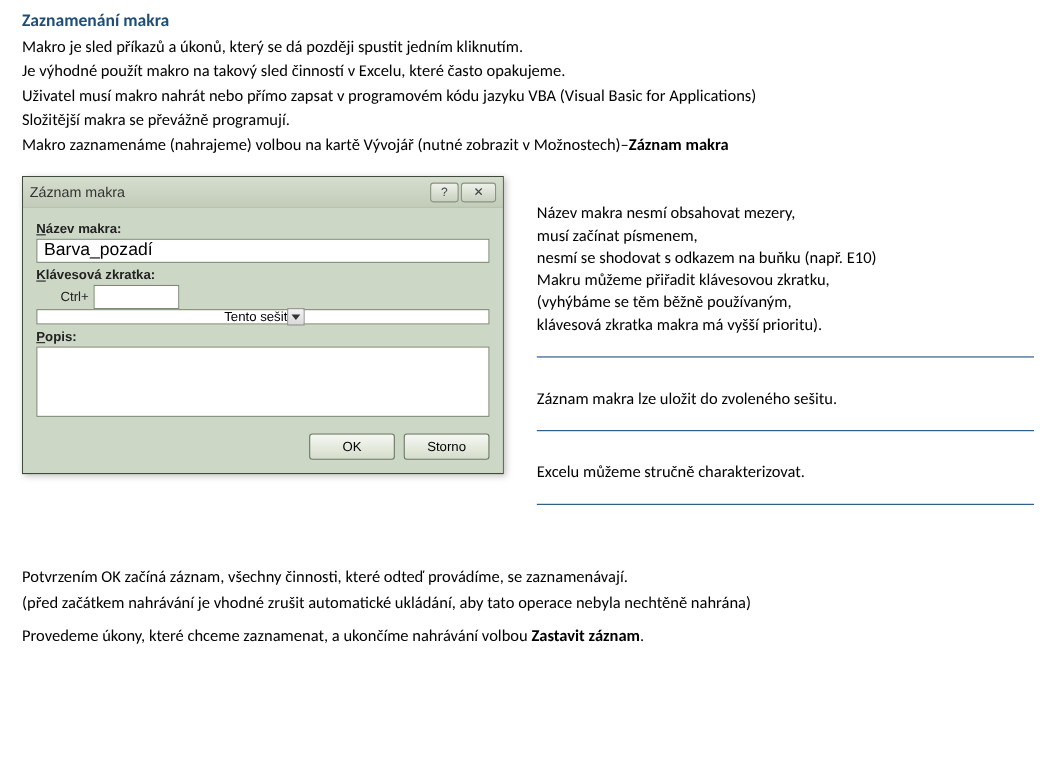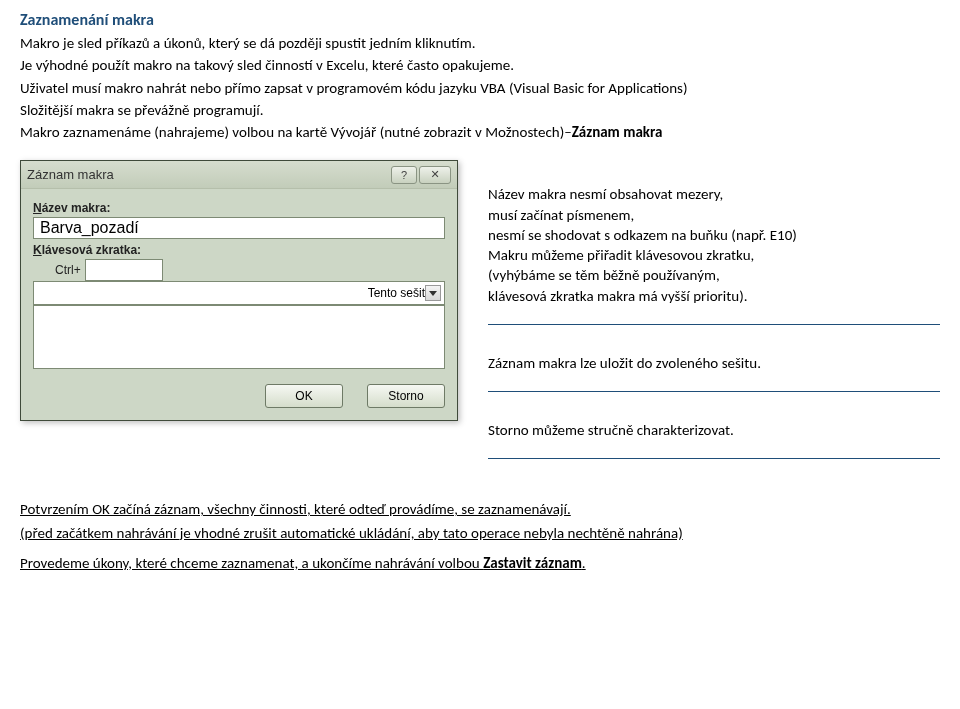--- a/index.html
+++ b/index.html
@@ -77,26 +77,26 @@
   }
   .shortcut-row { display: flex; align-items: center; gap: 4px; margin-top: 2px; }
   .shortcut-prefix { margin-left: 22px; color: #222; }
   .shortcut-box {
     width: 78px; height: 22px;
     background: #fff;
     border: 1px solid #7d8a74;
   }
   .dlg-select {
     width: 100%;
-    height: 24px;
+    height: 14px;
     background: #fff;
     border: 1px solid #7d8a74;
     display: flex;
     align-items: center;
-    justify-content: flex-end;
+    justify-content: center;
     padding: 0 3px 0 6px;
   }
   .select-arrow {
     width: 16px; height: 16px;
     border: 1px solid #999;
     background: linear-gradient(#f4f4f4,#d9d9d9);
     display: flex; align-items: center; justify-content: center;
   }
   .select-arrow::after {
     content: "";
@@ -108,21 +108,21 @@
     width: 100%;
     height: 64px;
     background: #fff;
     border: 1px solid #7d8a74;
     resize: none;
     font-family: inherit;
   }
   .dlg-buttons {
     display: flex;
     justify-content: flex-end;
-    gap: 24px;
+    gap: 8px;
     margin-top: 12px;
   }
   .dlg-btn {
     min-width: 78px;
     height: 24px;
     border: 1px solid #6e7a66;
     border-radius: 3px;
     background: linear-gradient(#f6f8f3, #d5ddcb);
     font-family: inherit;
     font-size: 12px;
@@ -132,21 +132,21 @@
     flex: 1;
     padding-top: 24px;
   }
   .note {
     border-bottom: 1.5px solid #1F4E79;
     padding-bottom: 18px;
     margin-bottom: 28px;
     line-height: 1.35;
   }
   .note:nth-child(2) { }
-  .foot { margin-top: 12px; text-decoration: underline; }
+  .foot { margin-top: 28px; }
   .foot .para { margin: 3px 0; }
   .indent { margin-left: 40px; }
   b { font-weight: bold; }
 </style>
 </head>
 <body>
 
 <div class="title">Zaznamenání makra</div>
 <div class="para">Makro je sled příkazů a úkonů, který se dá později spustit jedním kliknutím.</div>
 <div class="para">Je výhodné použít makro na takový sled činností v Excelu, které často opakujeme.</div>
@@ -177,38 +177,41 @@
       <div class="shortcut-row">
         <span class="shortcut-prefix">Ctrl+</span>
         <input class="shortcut-box" style="">
       </div>
 
       <div class="dlg-select">
         <span>Tento sešit</span>
         <div class="select-arrow"></div>
       </div>
 
+      <div class="dlg-label">
+        <span class="u">P</span><span>opis:</span>
+      </div>
       <textarea class="dlg-textarea" style=""></textarea>
 
       <div class="dlg-buttons">
         <button class="dlg-btn">OK</button>
         <button class="dlg-btn">Storno</button>
       </div>
     </div>
   </div>
 
   <div class="notes">
     <div class="note" style="white-space:pre-line">Název makra nesmí obsahovat mezery,
 musí začínat písmenem,
 nesmí se shodovat s odkazem na buňku (např. E10)
 Makru můžeme přiřadit klávesovou zkratku,
 (vyhýbáme se těm běžně používaným,
 klávesová zkratka makra má vyšší prioritu).</div>
     <div class="note">Záznam makra lze uložit do zvoleného sešitu.</div>
-    <div class="note">Storno můžeme stručně charakterizovat.</div>
+    <div class="note">Excelu můžeme stručně charakterizovat.</div>
   </div>
 </div>
 
 <div class="foot">
   <div class="para">Potvrzením OK začíná záznam, všechny činnosti, které odteď provádíme, se zaznamenávají.</div>
   <div class="para indent">(před začátkem nahrávání je vhodné zrušit automatické ukládání, aby tato operace nebyla nechtěně nahrána)</div>
   <div class="para" style="margin-top:10px">
     <span>Provedeme úkony, které chceme zaznamenat, a ukončíme nahrávání volbou </span><b>Zastavit záznam</b><span>.</span>
   </div>
 </div>

